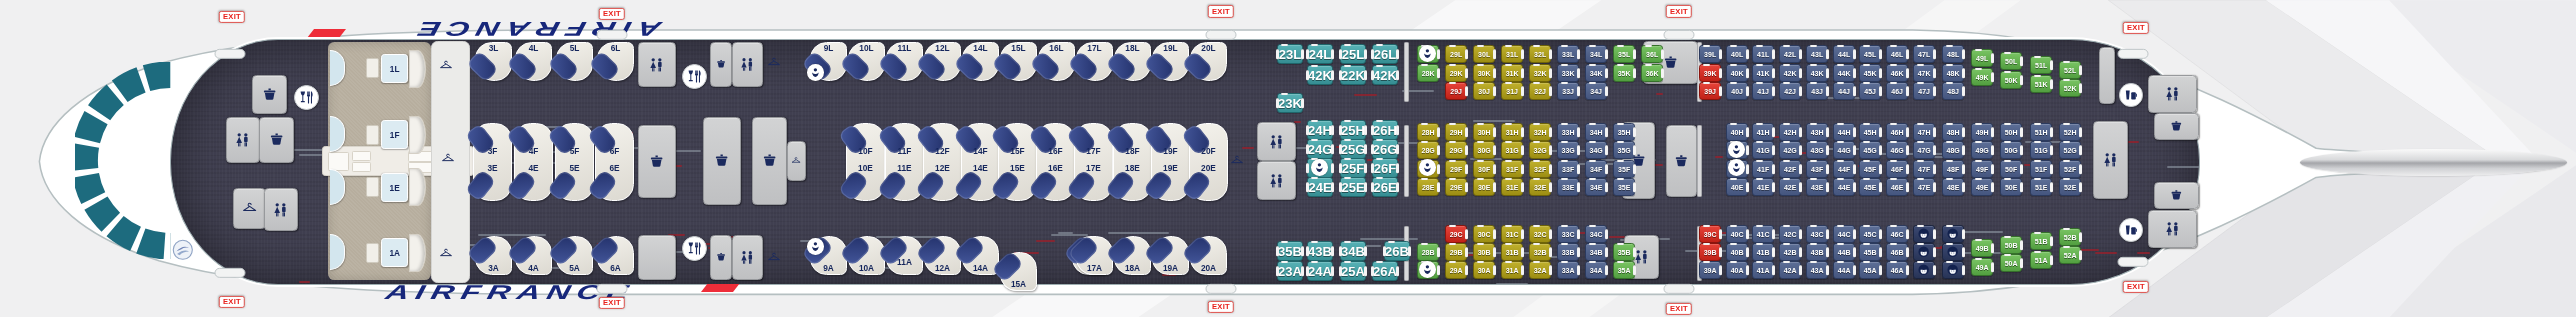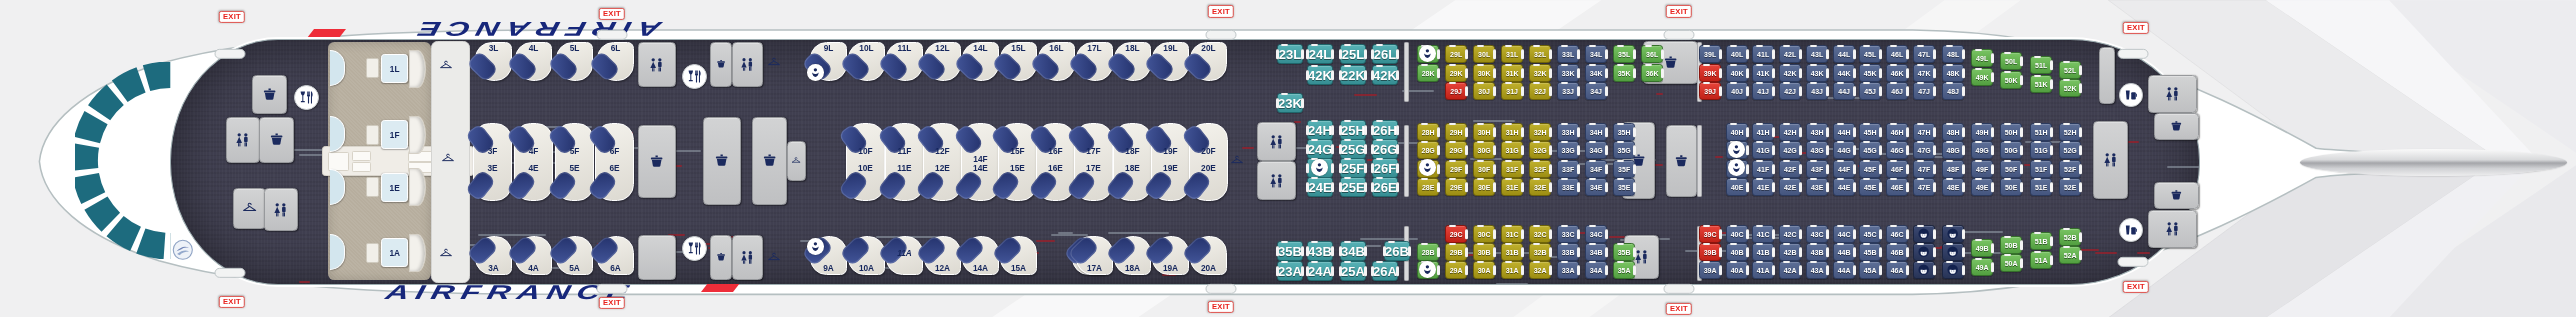--- a/index.html
+++ b/index.html
@@ -608,21 +608,21 @@
       <div class="midpod" style="left: 885px; top: 123px; width: 39px; height: 78px;">
         <div class="shell"></div>
         <div class="cushion c1"></div>
         <div class="cushion c2"></div>
         <div class="plab" style="top: 24px;">11F</div>
         <div class="plab" style="top: 41px;">11E</div>
       </div>
       <div class="pod bot" style="left: 886px; top: 236px; width: 37px; height: 39px;">
         <div class="shell"></div>
         <div class="cushion"></div>
-        <div class="plab" style="bottom: 17px; font-style: italic;">11A</div>
+        <div class="plab" style="bottom: 8px;">11A</div>
       </div>
       <div class="pod top" style="left: 924px; top: 42px; width: 37px; height: 39px;">
         <div class="shell"></div>
         <div class="cushion"></div>
         <div class="plab" style="top: 1.9px;">12L</div>
       </div>
       <div class="midpod" style="left: 923px; top: 123px; width: 39px; height: 78px;">
         <div class="shell"></div>
         <div class="cushion c1"></div>
         <div class="cushion c2"></div>
@@ -636,41 +636,41 @@
       </div>
       <div class="pod top" style="left: 962px; top: 42px; width: 37px; height: 39px;">
         <div class="shell"></div>
         <div class="cushion"></div>
         <div class="plab" style="top: 1.9px;">14L</div>
       </div>
       <div class="midpod" style="left: 961px; top: 123px; width: 39px; height: 78px;">
         <div class="shell"></div>
         <div class="cushion c1"></div>
         <div class="cushion c2"></div>
-        <div class="plab" style="top: 32px;">14F</div>
+        <div class="plab" style="top: 24px;">14F</div>
         <div class="plab" style="top: 41px;">14E</div>
       </div>
       <div class="pod bot" style="left: 962px; top: 236px; width: 37px; height: 39px;">
         <div class="shell"></div>
         <div class="cushion"></div>
         <div class="plab" style="bottom: 1.9px;">14A</div>
       </div>
       <div class="pod top" style="left: 1000px; top: 42px; width: 37px; height: 39px;">
         <div class="shell"></div>
         <div class="cushion"></div>
         <div class="plab" style="top: 1.9px;">15L</div>
       </div>
       <div class="midpod" style="left: 998px; top: 123px; width: 39px; height: 78px;">
         <div class="shell"></div>
         <div class="cushion c1"></div>
         <div class="cushion c2"></div>
         <div class="plab" style="top: 24px;">15F</div>
         <div class="plab" style="top: 41px;">15E</div>
       </div>
-      <div class="pod bot" style="left: 1000px; top: 236px; width: 37px; height: 39px;">
+      <div class="pod bot" style="left: 1000px; top: 252px; width: 37px; height: 39px;">
         <div class="shell"></div>
         <div class="cushion"></div>
         <div class="plab" style="bottom: 1.9px;">15A</div>
       </div>
       <div class="pod top" style="left: 1038px; top: 42px; width: 37px; height: 39px;">
         <div class="shell"></div>
         <div class="cushion"></div>
         <div class="plab" style="top: 1.9px;">16L</div>
       </div>
       <div class="midpod" style="left: 1036px; top: 123px; width: 39px; height: 78px;">

